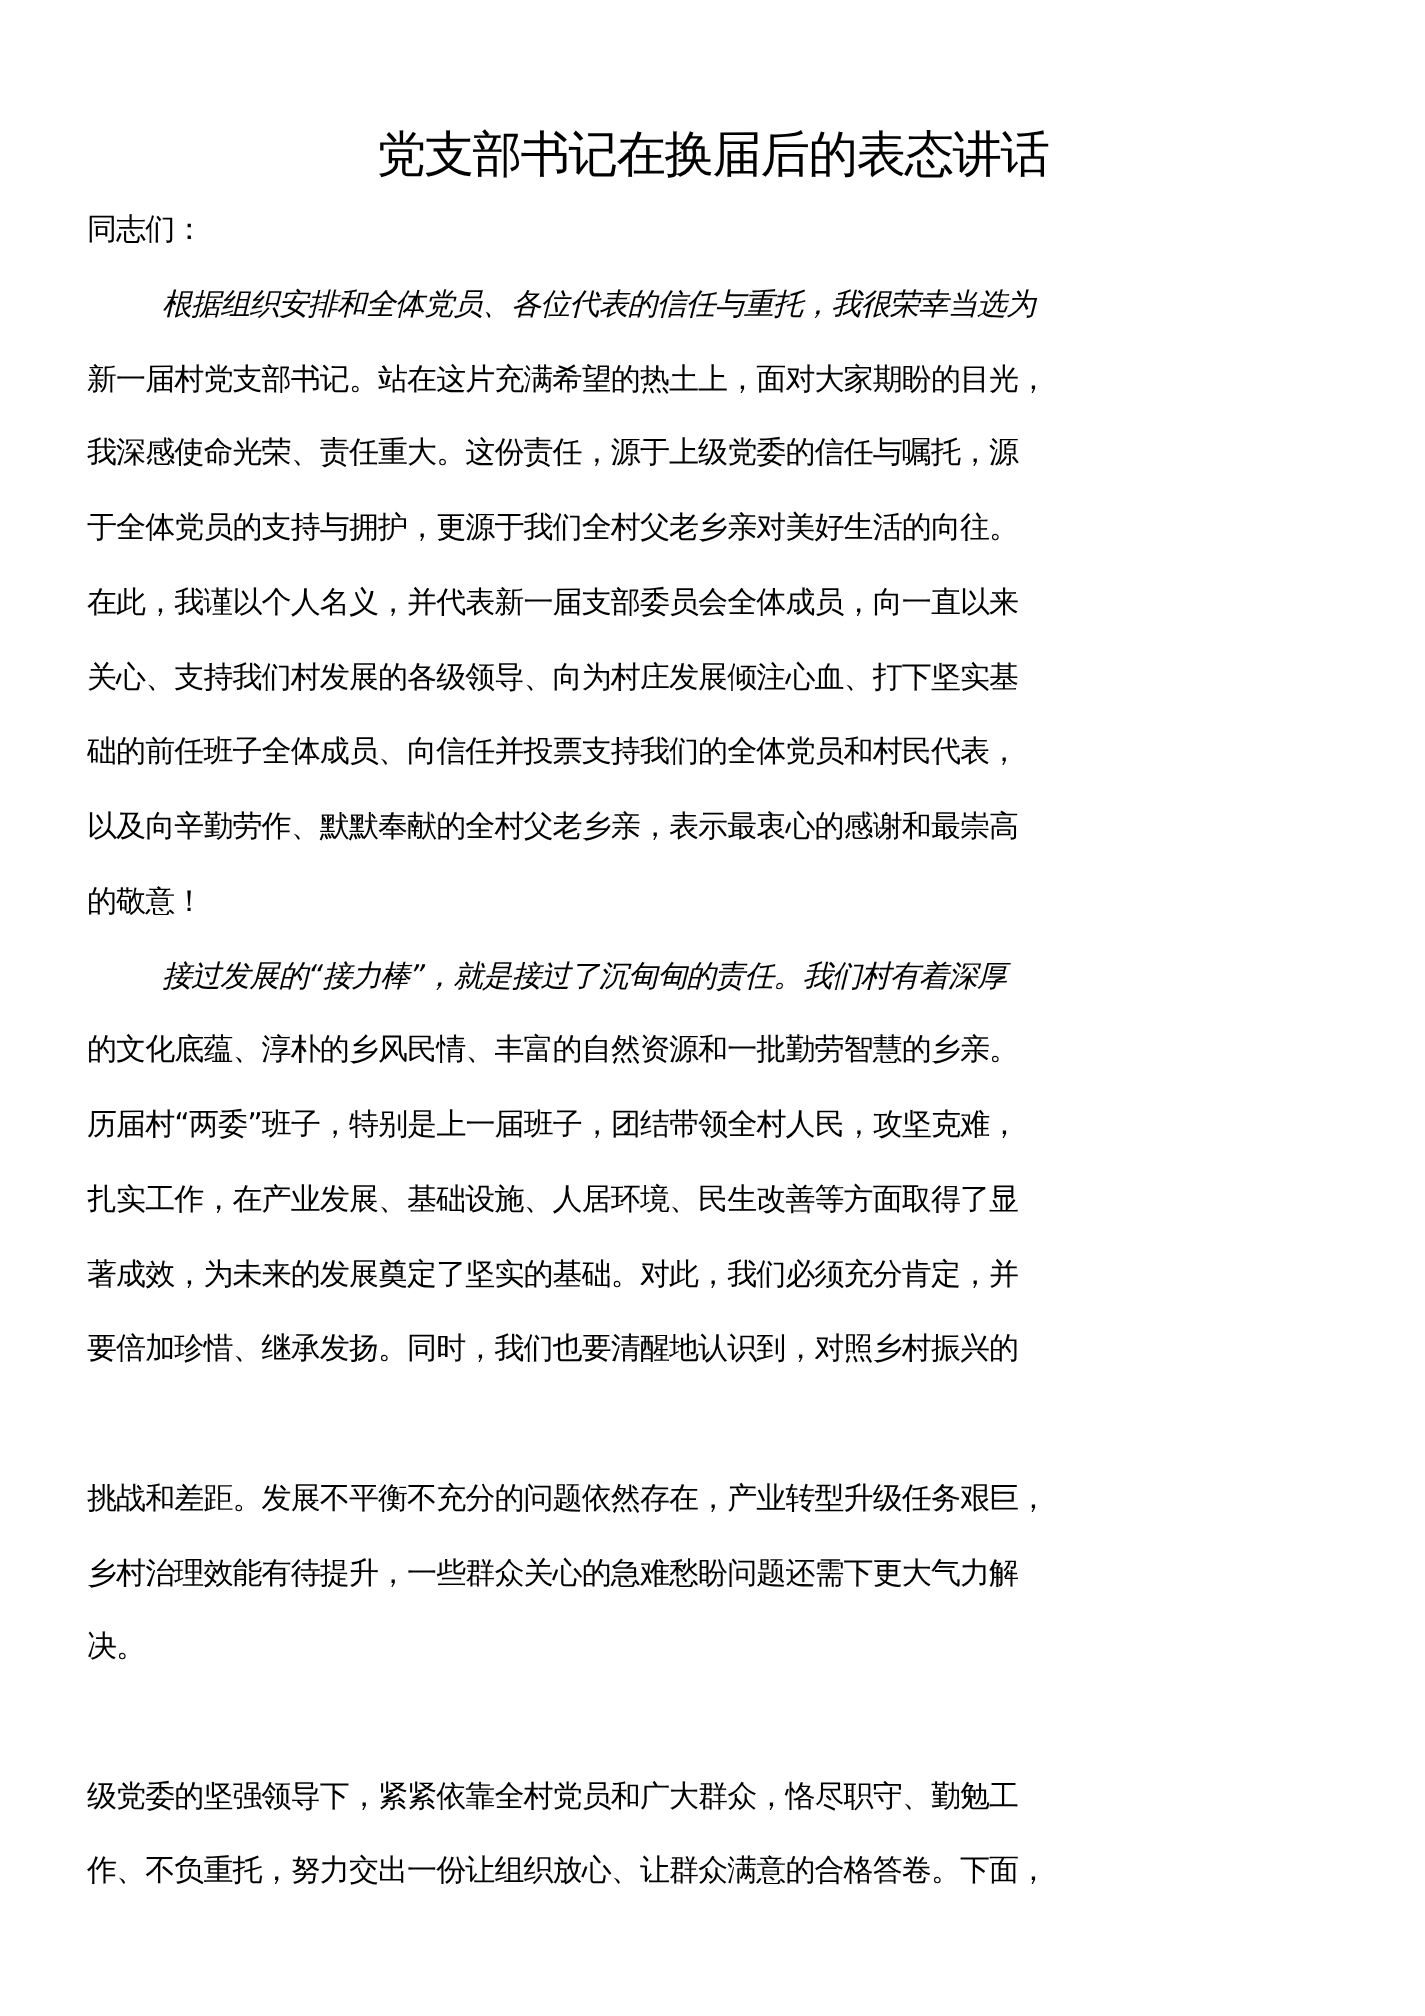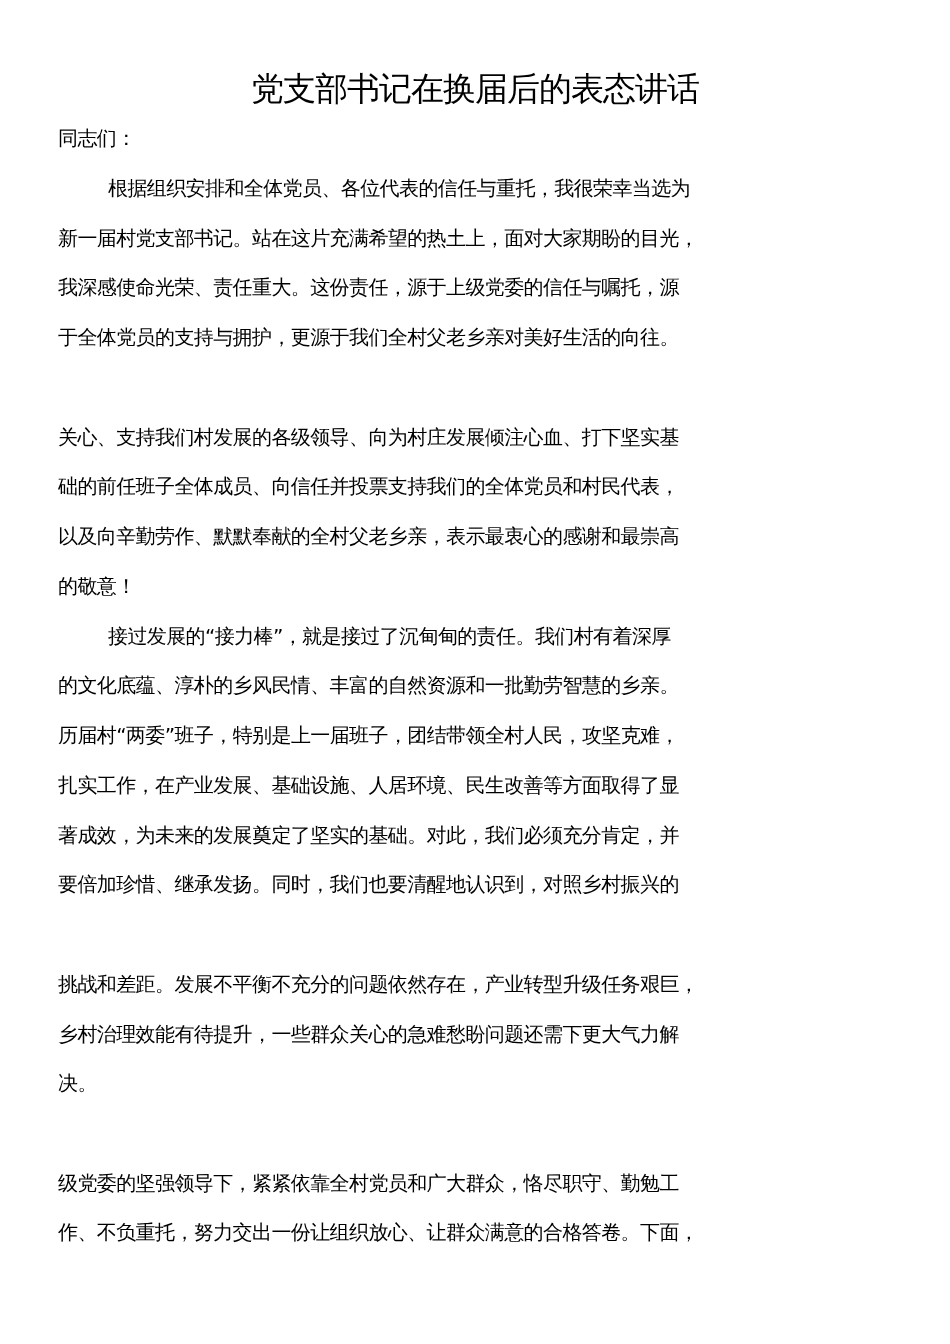--- a/index.html
+++ b/index.html
@@ -1,35 +1,36 @@
 <!DOCTYPE html>
 <html><head>
 <meta charset="utf-8">
 <style>
   html, body { margin: 0; padding: 0; background: #ffffff; }
   body { width: 950px; height: 1344px; overflow: hidden; position: relative;
          font-family: "DejaVu Sans", "Liberation Sans", sans-serif; color: #000; }
-  .page { position: absolute; left: 0; top: 0; width: 950px; height: 972px; }
+  .page { position: absolute; left: 0; top: 14px; width: 950px; height: 972px; }
   .title { position: absolute; top: 66px; left: 0; width: 950px; text-align: center;
            font-size: 33px; line-height: 46px; letter-spacing: -1px; }
   .line { position: absolute; left: 58px; width: 840px; font-size: 20px; line-height: 34px;
           white-space: nowrap; letter-spacing: -0.6px; }
-  .indent { left: 108px; }
+  .indent { left: 108px; font-style: italic; }
 </style>
 </head>
 <body>
 
 <div class="page">
   <div class="title">党支部书记在换届后的表态讲话</div>
   <div class="line" style="top:121px">同志们：</div>
 
   <div class="line indent" style="top:171px">根据组织安排和全体党员、各位代表的信任与重托，我很荣幸当选为</div>
   <div class="line" style="top:221px">新一届村党支部书记。站在这片充满希望的热土上，面对大家期盼的目光，</div>
   <div class="line" style="top:270px">我深感使命光荣、责任重大。这份责任，源于上级党委的信任与嘱托，源</div>
   <div class="line" style="top:320px">于全体党员的支持与拥护，更源于我们全村父老乡亲对美好生活的向往。</div>
+  <div class="line" style="top:370px">在此，我谨以个人名义，并代表新一届支部委员会全体成员，向一直以来</div>
   <div class="line" style="top:420px">关心、支持我们村发展的各级领导、向为村庄发展倾注心血、打下坚实基</div>
   <div class="line" style="top:469px">础的前任班子全体成员、向信任并投票支持我们的全体党员和村民代表，</div>
   <div class="line" style="top:519px">以及向辛勤劳作、默默奉献的全村父老乡亲，表示最衷心的感谢和最崇高</div>
   <div class="line" style="top:569px">的敬意！</div>
 
   <div class="line indent" style="top:619px">接过发展的“接力棒”，就是接过了沉甸甸的责任。我们村有着深厚</div>
   <div class="line" style="top:668px">的文化底蕴、淳朴的乡风民情、丰富的自然资源和一批勤劳智慧的乡亲。</div>
   <div class="line" style="top:718px">历届村“两委”班子，特别是上一届班子，团结带领全村人民，攻坚克难，</div>
   <div class="line" style="top:768px">扎实工作，在产业发展、基础设施、人居环境、民生改善等方面取得了显</div>
   <div class="line" style="top:818px">著成效，为未来的发展奠定了坚实的基础。对此，我们必须充分肯定，并</div>

